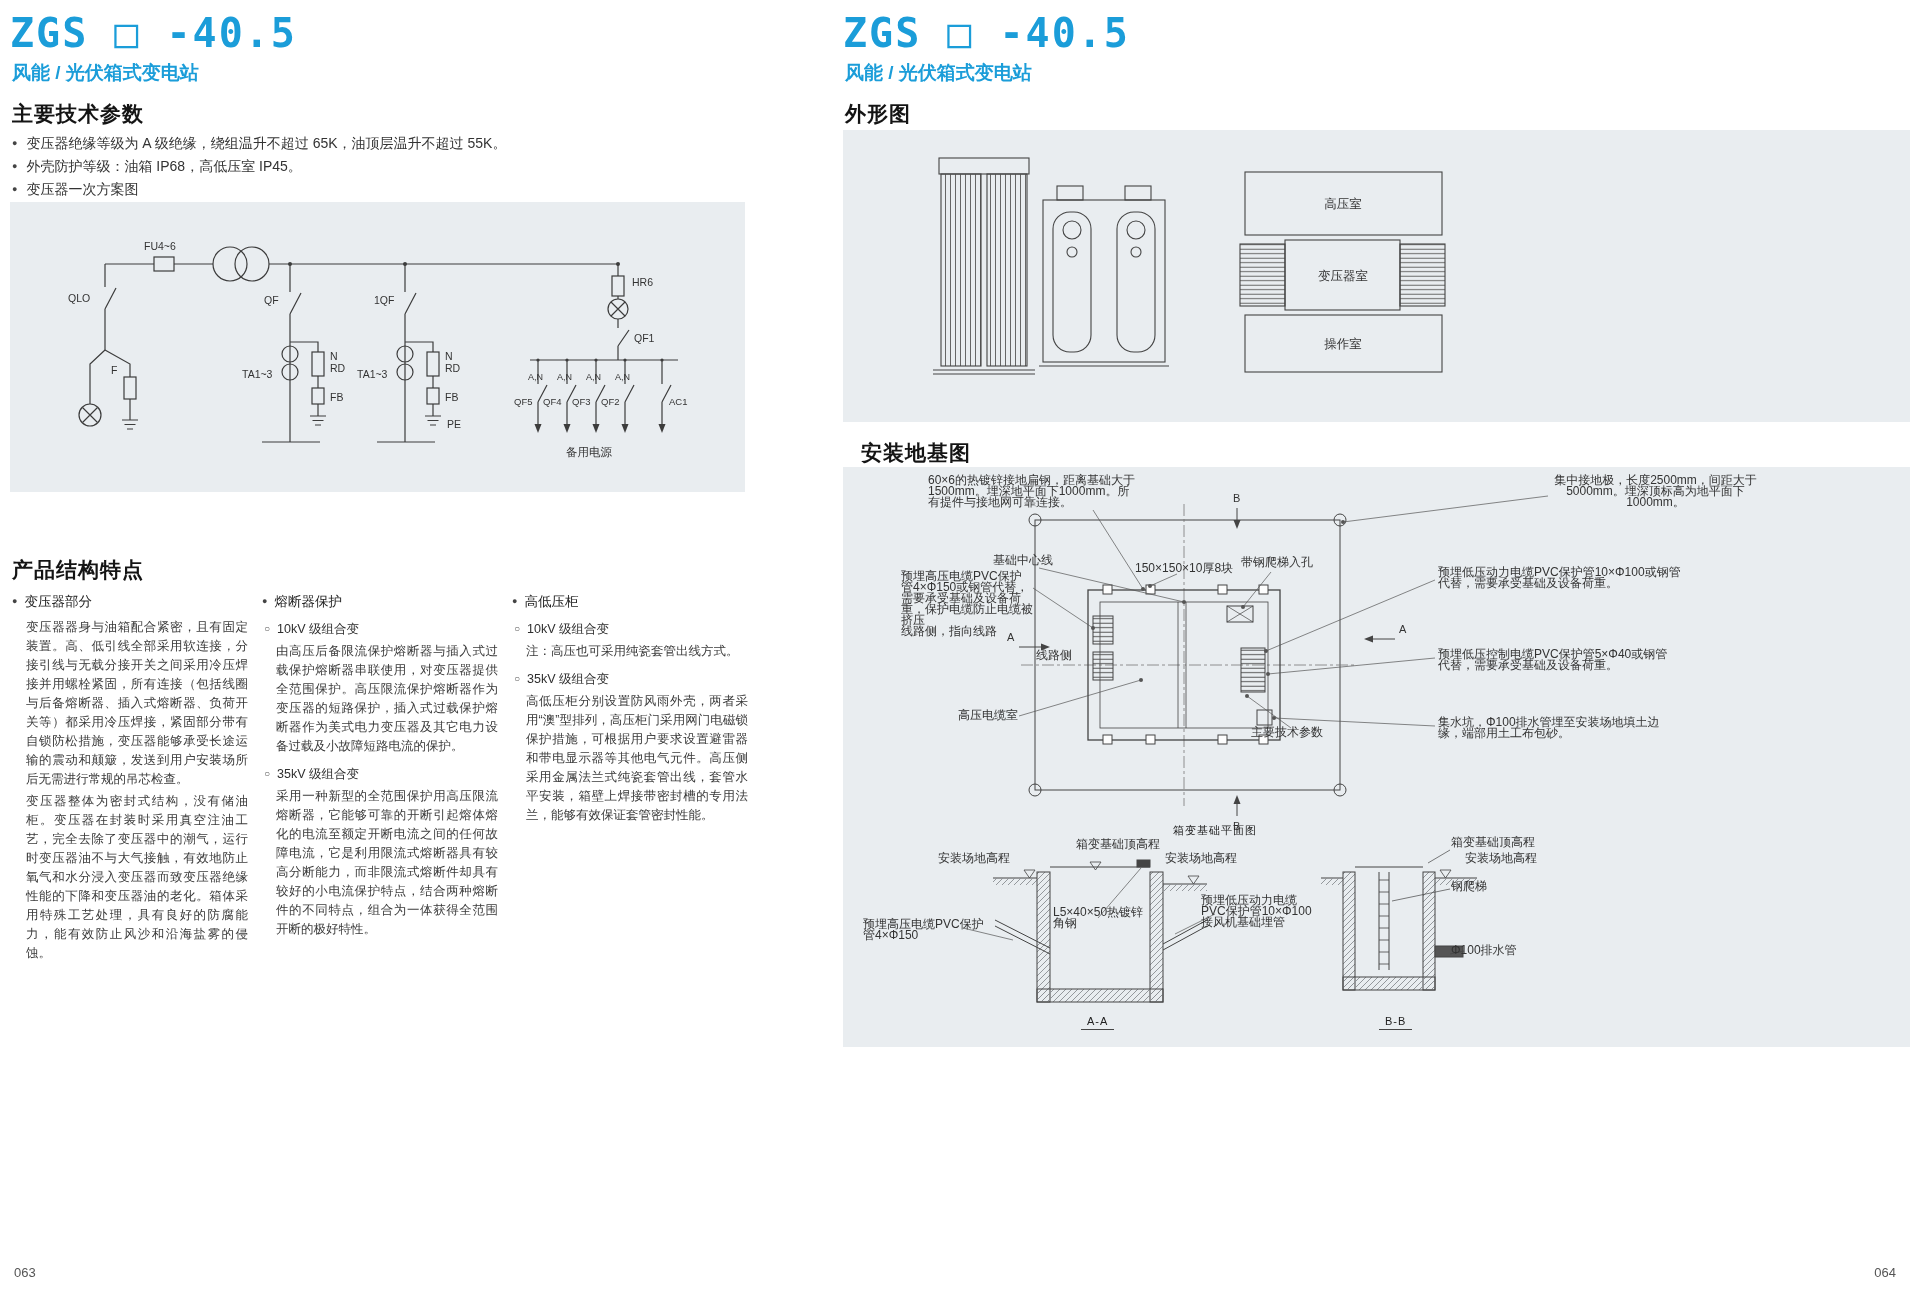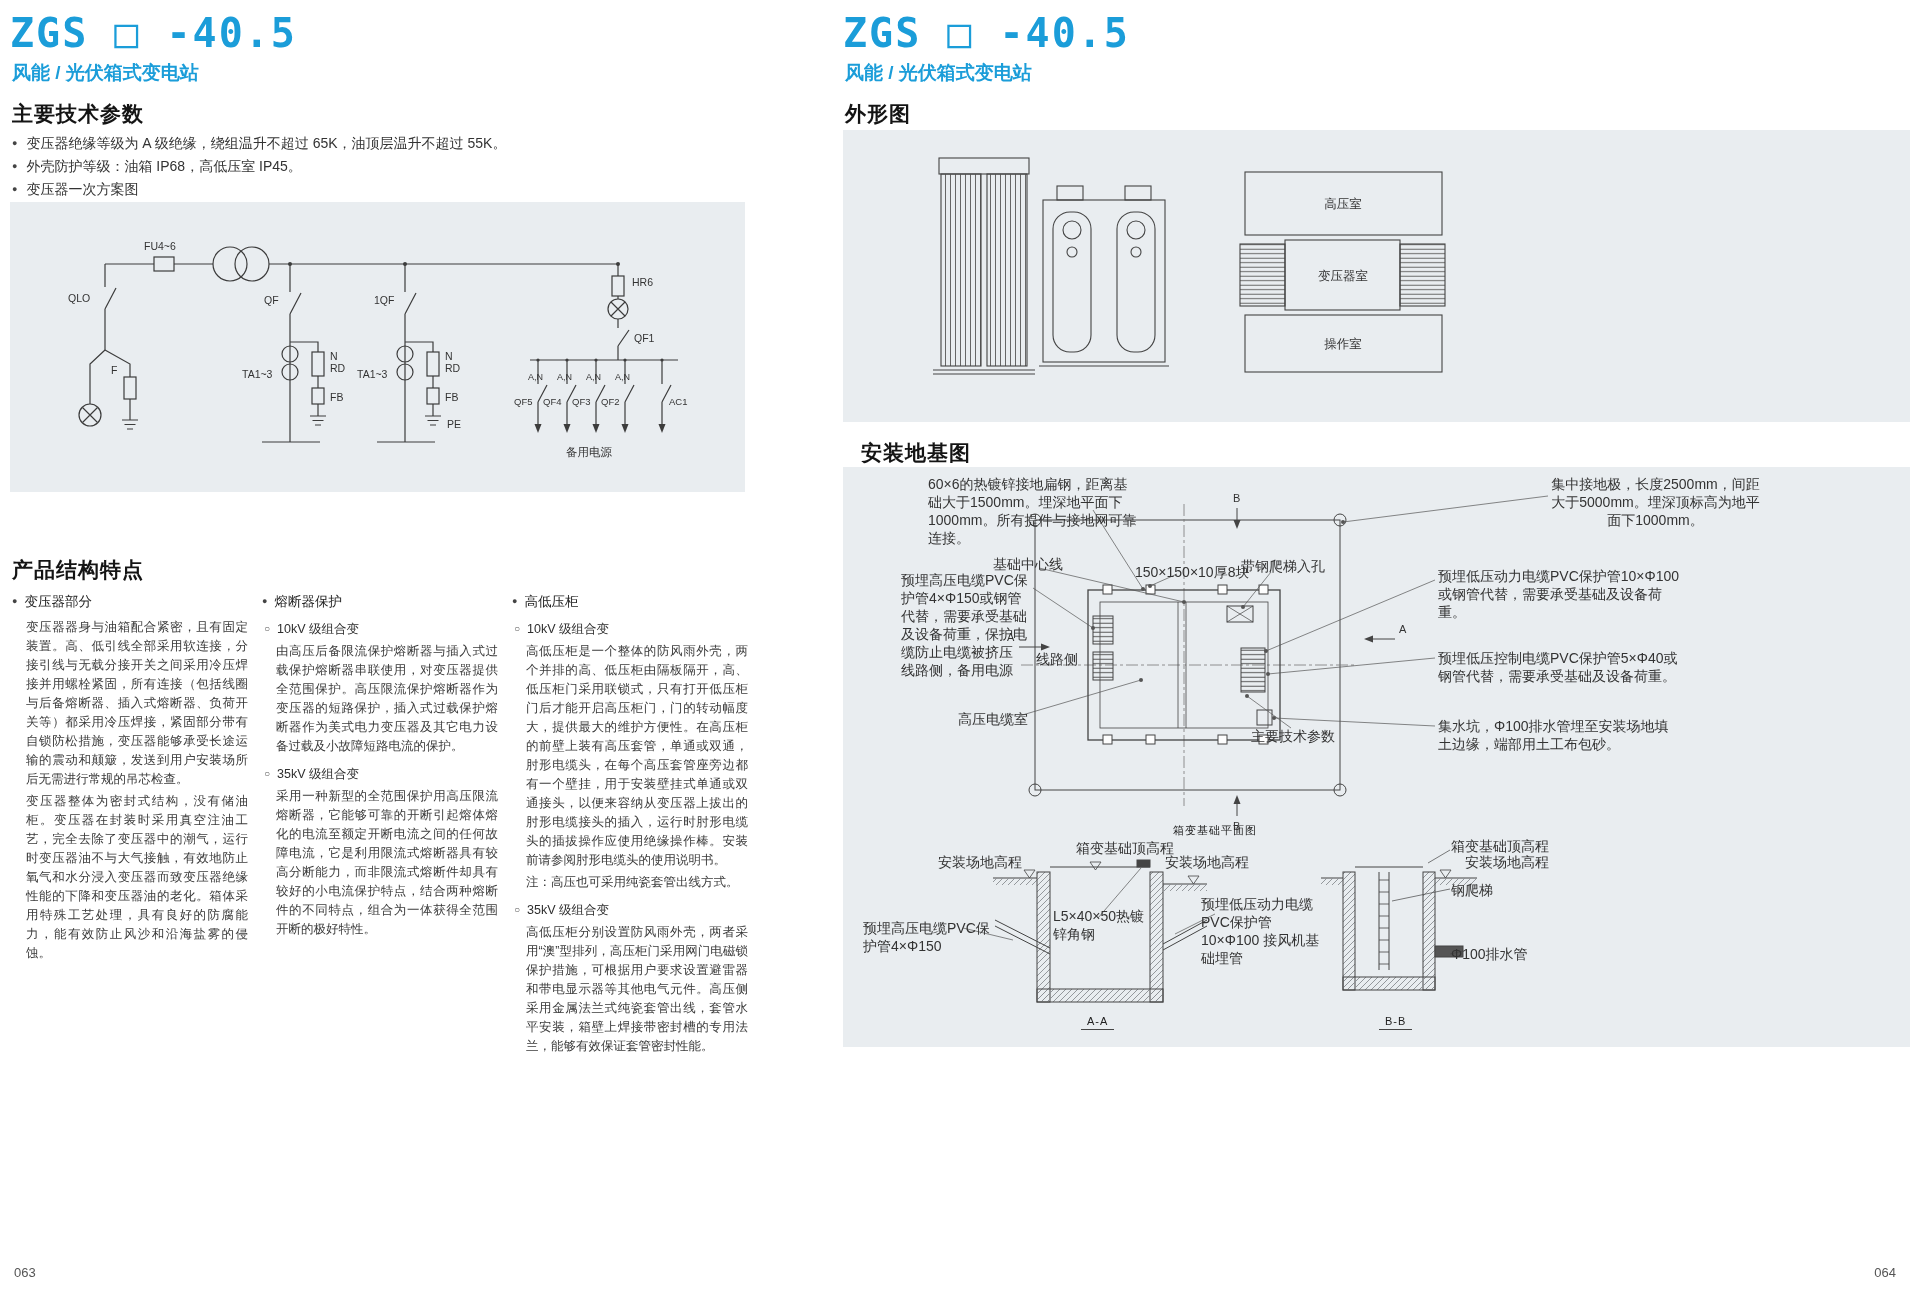--- a/index.html
+++ b/index.html
@@ -30,21 +30,21 @@
   .feat-head { display:flex; gap:7px; font-size:13.5px; color:#222; margin-bottom:7px; align-items:flex-start; line-height:19px; }
   .feat-sub { display:flex; gap:7px; margin:9px 0 4px 2px; line-height:18px; color:#2e2e2e; }
   .fcol p { margin:0 0 3px 14px; line-height:19px; text-align:justify; }
   .open-dot { font-size:10px; line-height:18px; color:#555; }
   .feat-head .bullet-dot { line-height:19px; }
 
   .page-num { position:absolute; bottom:12px; font-size:13px; color:#555; }
   .page-num-left { left:14px; }
   .page-num-right { right:14px; }
 
-  .f-ann { position:absolute; font-size:14px; line-height:18px; color:#333; }
+  .f-ann { position:absolute; font-size:12px; line-height:11px; color:#333; }
   .f-caption { position:absolute; font-size:11px; color:#222; letter-spacing:1px; }
   .f-caption.underlined { border-bottom:1px solid #444; padding:0 6px 2px; }
 
   svg text { font-family:"Liberation Sans","DejaVu Sans",sans-serif; }
 </style>
 </head>
 <body>
 
 <div class="page page-left">
 
@@ -189,21 +189,20 @@
     </div>
     <div class="fcol">
       <div class="feat-head">
         <span class="bullet-dot">●</span>
         <span>高低压柜</span>
       </div>
       <div class="feat-sub">
         <span class="open-dot">○</span>
         <span>10kV 级组合变</span>
       </div>
-      <p>高低压柜是一个整体的防风雨外壳，两个并排的高、低压柜由隔板隔开，高、低压柜门采用联锁式，只有打开低压柜门后才能开启高压柜门，门的转动幅度大，提供最大的维护方便性。在高压柜的前壁上装有高压套管，单通或双通，肘形电缆头，在每个高压套管座旁边都有一个壁挂，用于安装壁挂式单通或双通接头，以便来容纳从变压器上拔出的肘形电缆接头的插入，运行时肘形电缆头的插拔操作应使用绝缘操作棒。安装前请参阅肘形电缆头的使用说明书。</p>
       <p>注：高压也可采用纯瓷套管出线方式。</p>
       <div class="feat-sub">
         <span class="open-dot">○</span>
         <span>35kV 级组合变</span>
       </div>
       <p>高低压柜分别设置防风雨外壳，两者采用“澳”型排列，高压柜门采用网门电磁锁保护措施，可根据用户要求设置避雷器和带电显示器等其他电气元件。高压侧采用金属法兰式纯瓷套管出线，套管水平安装，箱壁上焊接带密封槽的专用法兰，能够有效保证套管密封性能。</p>
     </div>
   </div>
 
   <div class="page-num page-num-left">063</div>
@@ -372,21 +371,21 @@
         <rect x="592" y="478" width="28" height="11" fill="#555"></rect>
         <path d="M597,402 h11 l-5.5,8 z" stroke-width="0.8"></path>
         <path d="M607,421 L549,433 M607,486 L621,483 M607,382 L585,395" stroke-width="0.7"></path>
       </g>
     </svg>
 
     <div class="f-ann" style="left:85px; top:8px; width:210px;">60×6的热镀锌接地扁钢，距离基础大于1500mm。埋深地平面下1000mm。所有提件与接地网可靠连接。</div>
     <div class="f-ann" style="left:705px; top:8px; width:215px;text-align:center;">集中接地极，长度2500mm，间距大于5000mm。埋深顶标高为地平面下1000mm。</div>
     <div class="f-ann" style="left:58px; top:104px; width:132px;">
       <div>预埋高压电缆PVC保护管4×Φ150或钢管代替，需要承受基础及设备荷重，保护电缆防止电缆被挤压</div>
-      <div>线路侧，备用电源</div>
+      <div>线路侧，指向线路</div>
     </div>
     <div class="f-ann" style="left:150px; top:88px;">基础中心线</div>
     <div class="f-ann" style="left:292px; top:96px;">150×150×10厚8块</div>
     <div class="f-ann" style="left:398px; top:90px;">带钢爬梯入孔</div>
     <div class="f-ann" style="left:595px; top:100px; width:250px;">预埋低压动力电缆PVC保护管10×Φ100或钢管代替，需要承受基础及设备荷重。</div>
     <div class="f-ann" style="left:193px; top:183px;">线路侧</div>
     <div class="f-ann" style="left:115px; top:243px;">高压电缆室</div>
     <div class="f-ann" style="left:408px; top:260px;">主要技术参数</div>
     <div class="f-ann" style="left:595px; top:182px; width:240px;">预埋低压控制电缆PVC保护管5×Φ40或钢管代替，需要承受基础及设备荷重。</div>
     <div class="f-ann" style="left:595px; top:250px; width:240px;">集水坑，Φ100排水管埋至安装场地填土边缘，端部用土工布包砂。</div>

